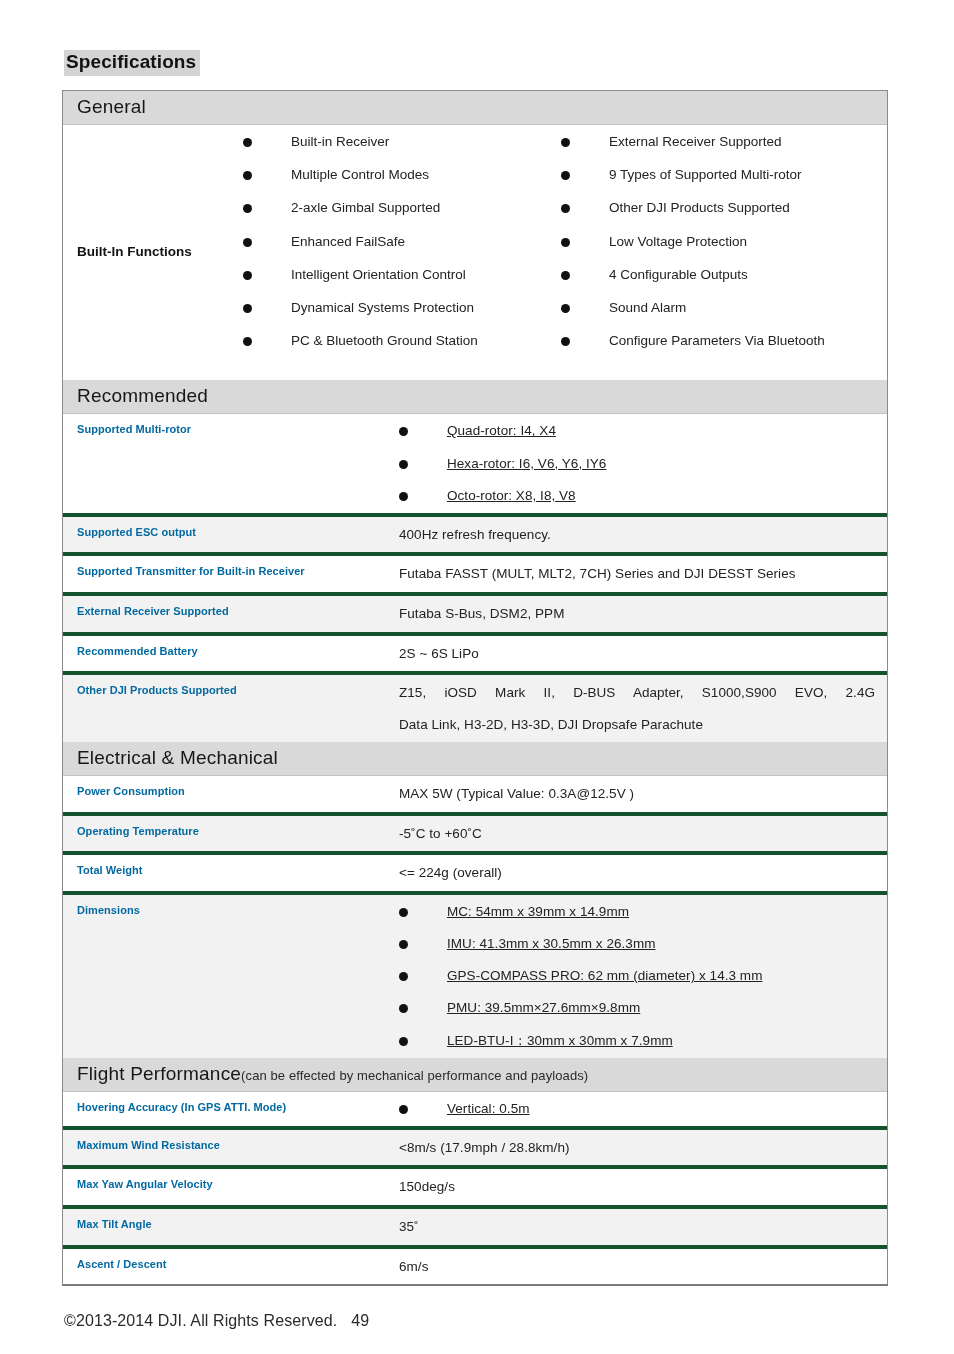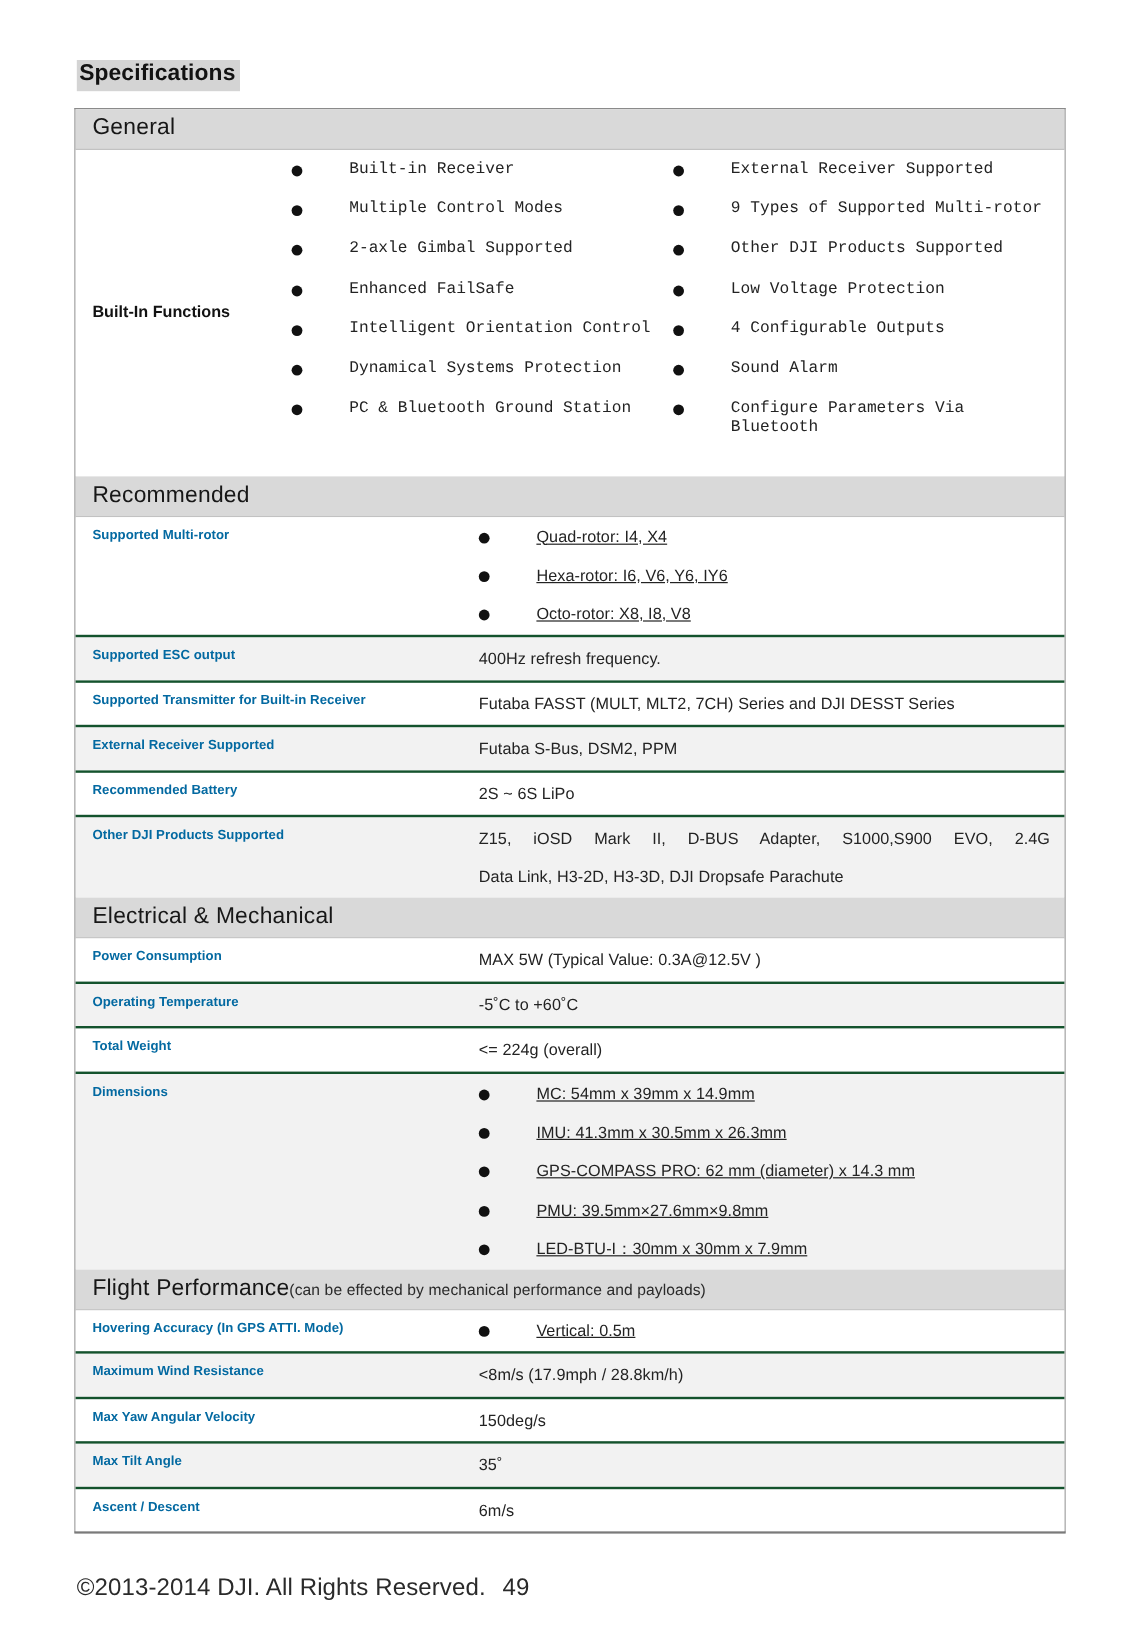--- a/index.html
+++ b/index.html
@@ -60,21 +60,21 @@
   }
   .section-band .sec-note {
     font-size: 13px;
     color: #2a2a2a;
     letter-spacing: 0.1px;
   }
 
   .row {
     display: flex;
     align-items: flex-start;
-    border-top: 2px solid #14532d;
+    border-top: 4px solid #14532d;
   }
   .row.first { border-top: none; }
   .row.shade { background: #f2f2f2; }
   .row.plain { background: #ffffff; }
 
   .cell-label {
     flex: 0 0 336px;
     padding: 9px 8px 9px 14px;
     font-size: 11px;
     font-weight: bold;
@@ -137,35 +137,34 @@
     color: #121212;
     line-height: 1.25;
   }
   .gen-cols {
     flex: 1 1 auto;
     display: flex;
     padding: 9px 8px 14px 0;
   }
   .gen-col {
     flex: 1 1 50%;
-    font-family: Liberation Mono, monospace;
   }
   .gen-col ul.blist li {
     padding-left: 48px;
     margin-bottom: 17px;
   }
 
   
   .tight li { margin-bottom: 17px; text-decoration: underline; }
 
   
   .footer {
     position: absolute;
     left: 64px; top: 1312px;
-    font-size: 20px;
+    font-size: 16px;
     color: #2a2a2a;
     letter-spacing: 0.1px;
   }
   .footer .pg { margin-left: 14px; }
 </style>
 </head>
 <body>
 
 <div class="page">
 

